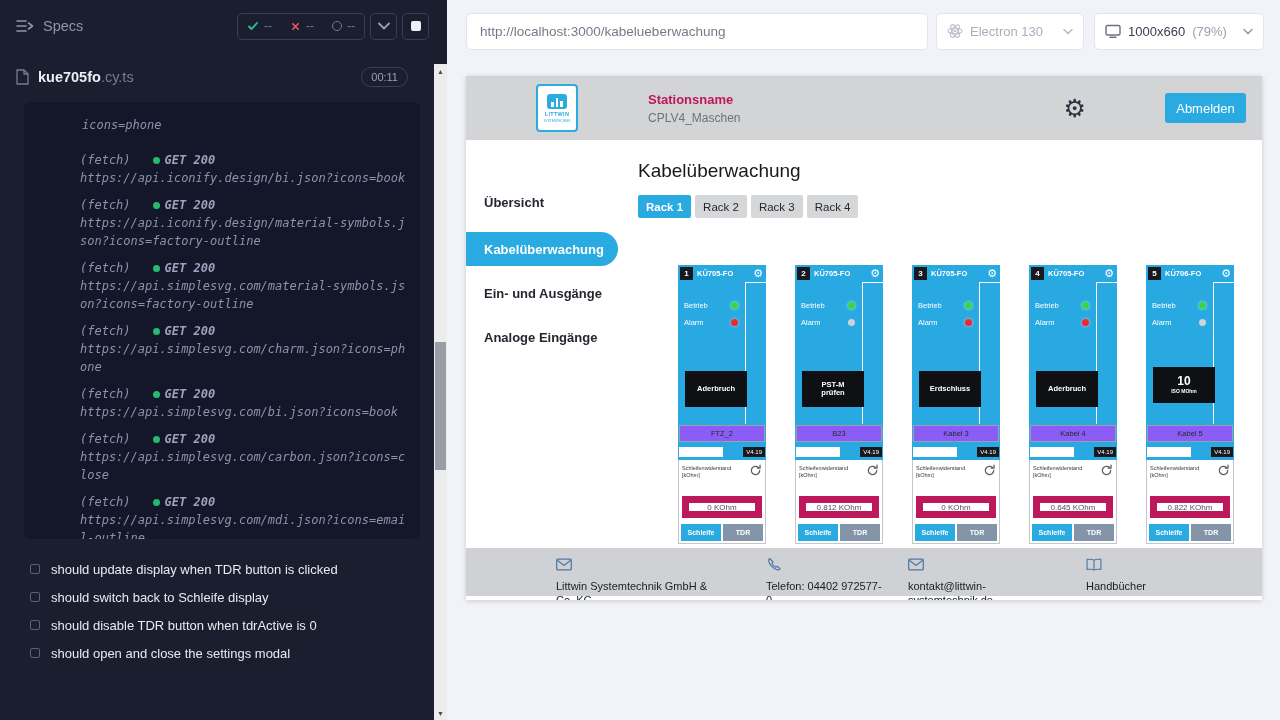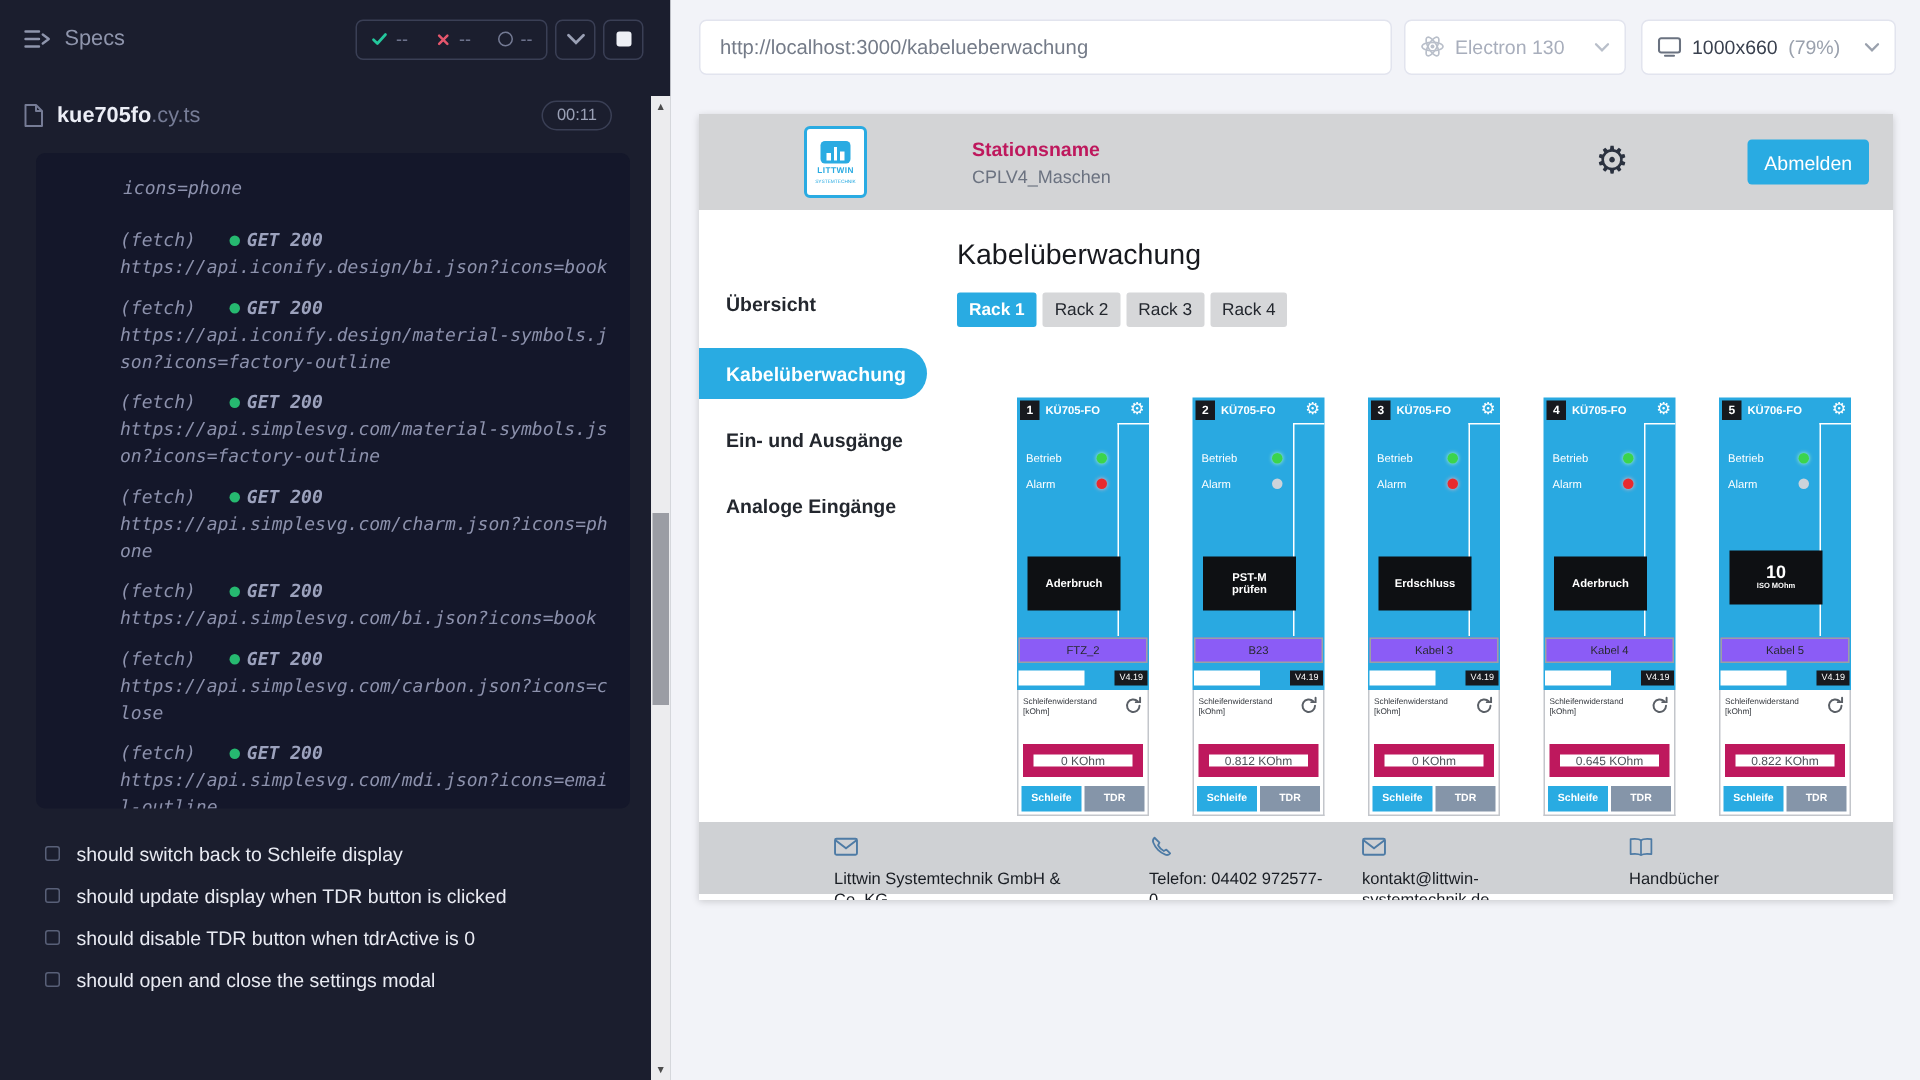--- a/index.html
+++ b/index.html
@@ -237,25 +237,25 @@
               <span class="log-dot"></span>
               <span class="log-status">GET 200</span>
             </div>
           <div class="log-url">https://api.simplesvg.com/mdi.json?icons=email-outline</div>
         </div>
       </div>
 
       <ul class="tests">
         <li>
             <span class="test-box-icon"></span>
-            <span>should switch back to Schleife display</span>
+            <span>should update display when TDR button is clicked</span>
           </li>
         <li>
             <span class="test-box-icon"></span>
-            <span>should update display when TDR button is clicked</span>
+            <span>should switch back to Schleife display</span>
           </li>
         <li>
             <span class="test-box-icon"></span>
             <span>should disable TDR button when tdrActive is 0</span>
           </li>
         <li>
             <span class="test-box-icon"></span>
             <span>should open and close the settings modal</span>
           </li>
       </ul>

